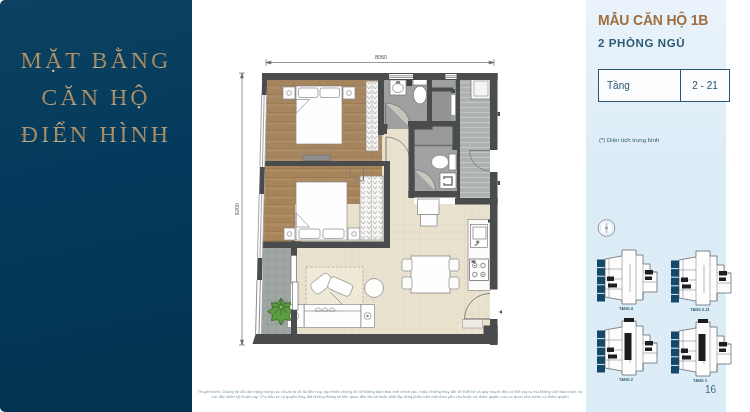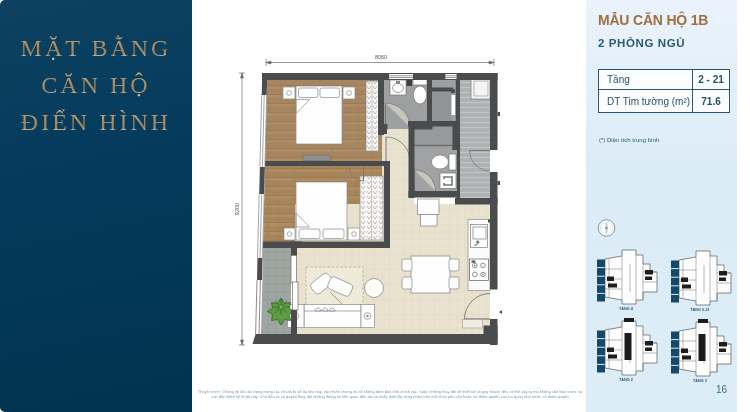--- a/index.html
+++ b/index.html
@@ -2,36 +2,36 @@
 <html><head>
 <meta charset="utf-8">
 <style>
   html,body{margin:0;padding:0;}
   body{width:750px;height:412px;position:relative;background:#ffffff;overflow:hidden;
        font-family:"Liberation Sans",sans-serif;}
   .sidebar{position:absolute;left:0;top:0;width:192px;height:412px;
        background:linear-gradient(160deg,#15425f 0%,#0a3d5c 30%,#02395741 100%),#033a58;
        background:linear-gradient(168deg,#0c4161 0%,#033a5b 45%,#02334f 100%);
        border-radius:5px 0 0 5px;}
-  .sidebar h1{margin:4px;padding-top:26px;text-align:center;
+  .sidebar h1{margin:16px;padding-top:26px;text-align:center;
        font-family:"Liberation Serif",serif;font-weight:400;
        font-size:24px;line-height:37px;letter-spacing:3px;
        background:repeating-linear-gradient(180deg,#dcc49e 0px,#c2a176 17px,#9c7f57 33px,#dcc49e 37px);
        background-position:0 16px;
        -webkit-background-clip:text;background-clip:text;color:transparent;}
-  .rpanel{position:absolute;left:586px;top:0;width:151px;height:412px;
+  .rpanel{position:absolute;left:586px;top:0;width:140px;height:412px;
        background:linear-gradient(180deg,#eaf3fb 0%,#dcecf7 40%,#ddedf8 100%);}
   .rtitle{position:absolute;left:12px;top:12px;font-size:14px;font-weight:bold;
        color:#a06f3f;letter-spacing:-0.2px;}
   .rsub{position:absolute;left:12px;top:37px;font-size:11.5px;font-weight:bold;
        color:#2b5a74;letter-spacing:0.6px;}
   table.spec{position:absolute;left:12px;top:69px;border-collapse:collapse;width:132px;}
   table.spec td{border:1px solid #2b5470;background:#fbfdfe;color:#27506a;
        font-size:10px;padding:0 0 0 8px;height:19px;}
-  table.spec td.v{width:36px;text-align:center;padding:0;font-weight:bold;}
+  table.spec td.v{width:36px;text-align:center;padding:6px;}
   table.spec tr.r2 td{height:22px;}
   .note{position:absolute;left:13px;top:137px;font-size:6px;color:#30596f;}
   .pageno{position:absolute;right:10px;top:384px;font-size:10px;color:#3c6b85;}
   .footer{position:absolute;left:195px;top:389px;width:390px;text-align:center;
        font-size:4px;line-height:5.4px;color:#7a96a8;}
 </style>
 </head>
 <body>
 
 <div class="sidebar">
@@ -363,24 +363,20 @@
 
   <div class="rtitle">MẪU CĂN HỘ 1B</div>
 
   <div class="rsub">2 PHÒNG NGỦ</div>
 
   <table class="spec">
     <tbody>
         <tr>
           <td>Tầng</td>
           <td class="v">2 - 21</td>
-        </tr>
-    <tr class="r2">
-          <td>DT Tim tường (m²)</td>
-          <td class="v">71.6</td>
         </tr>
   </tbody>
     </table>
 
   <div class="note">(*) Diện tích trung bình</div>
 
   <svg style="position:absolute;left:0;top:0;" width="164" height="412" viewBox="0 0 412 412" preserveAspectRatio="none">
   </svg>
   <svg style="position:absolute;left:0;top:0;" width="164" height="412" viewBox="0 0 164 412">
     <defs>

